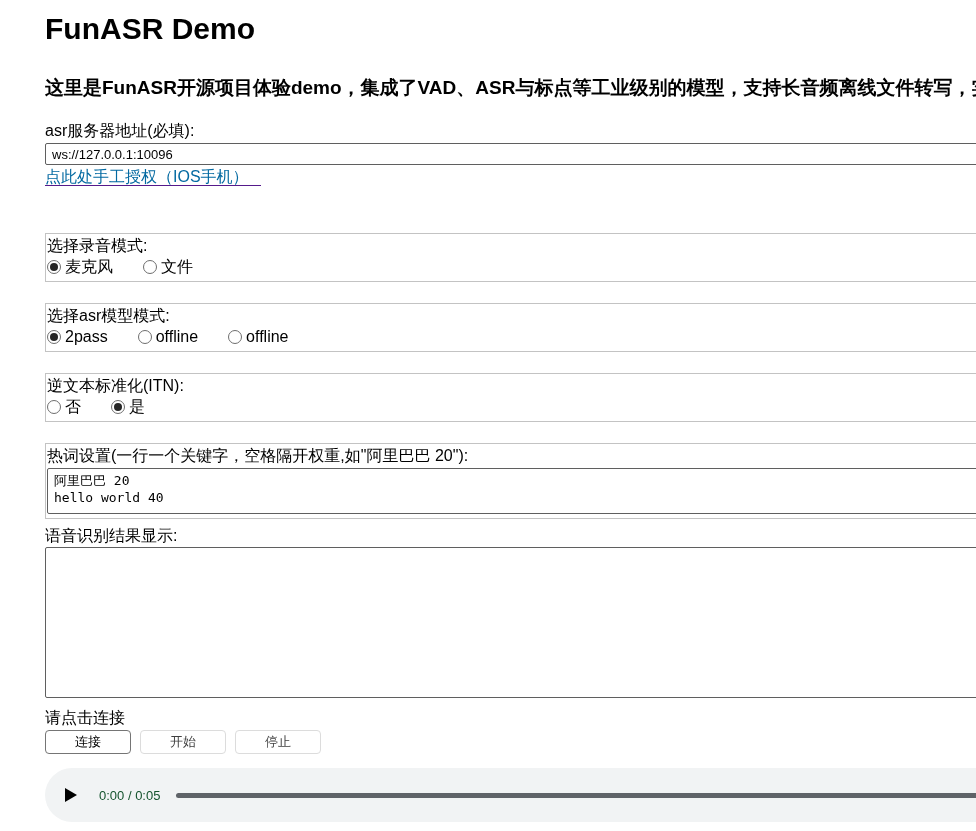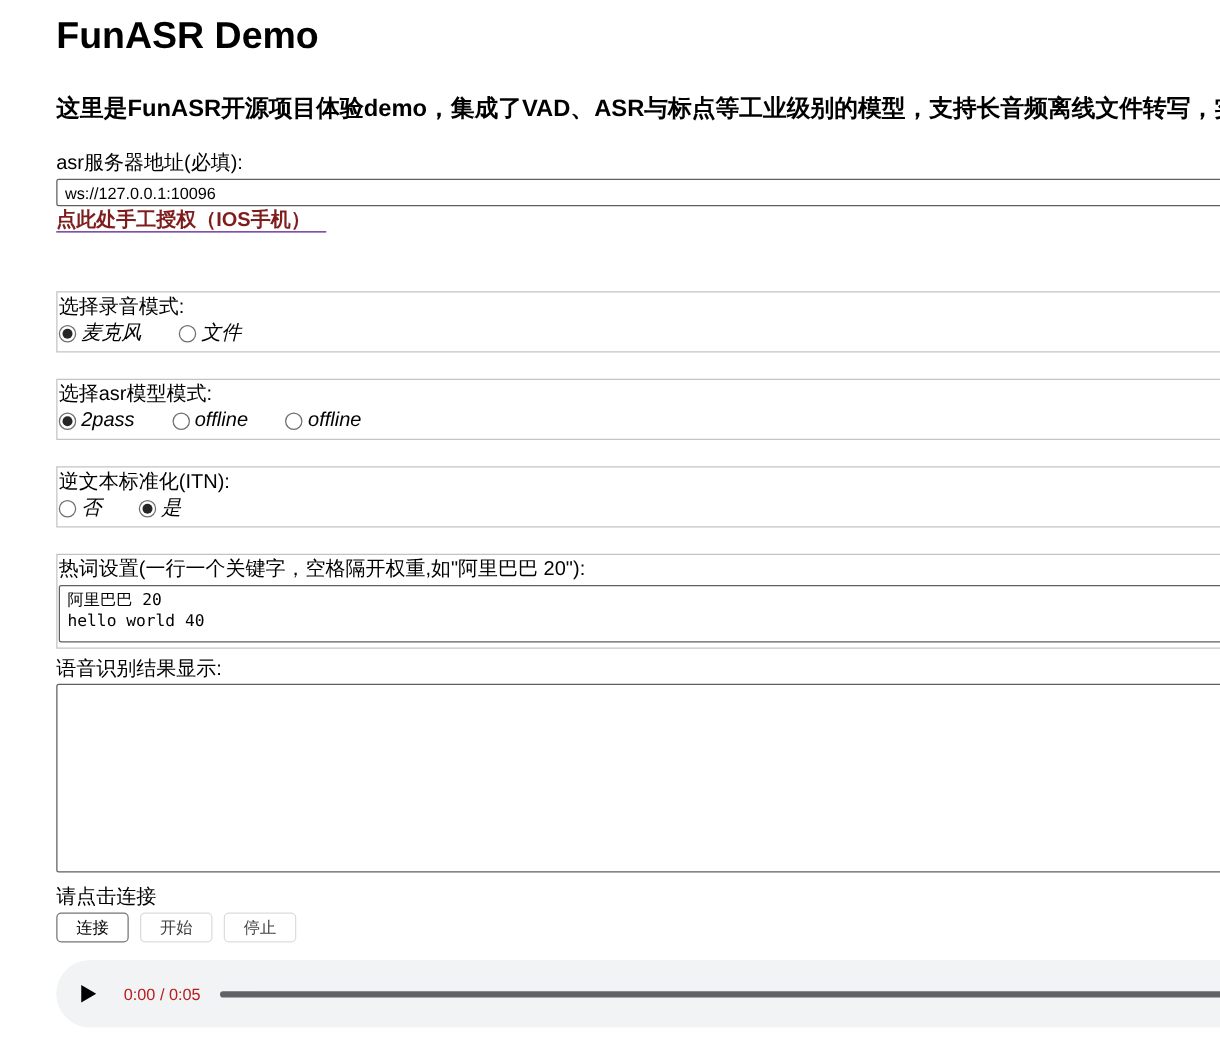--- a/index.html
+++ b/index.html
@@ -22,22 +22,22 @@
   .field-label { font-size: 16px; line-height: 17px; margin-top: 24px; }
 
   .server-input {
     display: block; margin-top: 4px; width: 1150px; height: 22px;
     box-sizing: border-box; border: 1px solid #5f5f5f; border-radius: 2px;
     padding: 1px 6px; font-size: 13px; font-family: "Liberation Sans", sans-serif;
     color: #000; background: #fff; outline: none;
   }
   .link-row { margin-top: 3px; line-height: 18px; }
   .auth-link {
-    font-size: 16px; color: #7f1d1d; text-decoration: none;
-    border-bottom: 1px solid #551a8b; padding-right: 12px; cursor: pointer; font-weight: bold;
+    font-size: 16px; color: #0369a1; text-decoration: none;
+    border-bottom: 1px solid #551a8b; padding-right: 12px; cursor: pointer;
   }
 
   .section-box {
     box-sizing: border-box; width: 1155px;
     border: 1px solid #c3c3c3;
     margin-top: 21px; padding: 3px 0 4px 1px;
   }
   .section-box.first { margin-top: 47px; }
   .section-label { font-size: 16px; line-height: 18px; }
   .radio-row { margin-top: 2px; height: 20px; display: flex; align-items: center; font-size: 16px; }
@@ -45,60 +45,60 @@
   .radio {
     position: relative; display: inline-block; box-sizing: border-box;
     width: 14px; height: 14px; border: 1px solid #6e6e6e; border-radius: 50%;
     background: #fff; margin-right: 4px; flex: 0 0 auto;
   }
   .radio .dot { display: none; }
   .radio.checked .dot {
     display: block; position: absolute; left: 2px; top: 2px;
     width: 8px; height: 8px; border-radius: 50%; background: #262626;
   }
-  .radio-label { line-height: 18px; font-style: italic; }
+  .radio-label { line-height: 18px; }
 
   .hotword-textarea {
     display: block; margin-top: 3px; width: 1150px; height: 46px;
     box-sizing: border-box; border: 1px solid #5f5f5f; border-radius: 2px;
     padding: 3px 6px; resize: none; outline: none;
     font-family: "DejaVu Sans Mono", monospace; font-size: 13px; line-height: 17px;
   }
   .result-textarea {
     display: block; margin-top: 3px; width: 1150px; height: 151px;
     box-sizing: border-box; border: 1px solid #5f5f5f; border-radius: 2px;
     padding: 4px 6px; resize: none; outline: none;
     font-family: "Liberation Sans", sans-serif; font-size: 13px;
   }
   .result-label { font-size: 16px; line-height: 17px; margin-top: 8px; }
 
   .status-text { margin-top: 11px; font-size: 16px; line-height: 17px; }
   .btn-row { margin-top: 4px; display: flex; gap: 9px; }
   .btn {
-    height: 24px; padding: 0 15px; font-size: 13px;
+    height: 24px; padding: 0 29px; font-size: 13px;
     font-family: "Liberation Sans", sans-serif;
     border-radius: 4px; background: #ffffff;
   }
   .btn.enabled { border: 1px solid #757575; color: #000; cursor: pointer; }
   .btn.disabled { border: 1px solid #dcdcdc; color: #404040; }
 
   .audio-player {
     margin-top: 14px; width: 1150px; height: 54px;
     background: #f1f3f4; border-radius: 27px;
     display: flex; align-items: center; box-sizing: border-box;
     padding: 0 20px;
   }
   .play-icon {
     width: 0; height: 0; flex: 0 0 auto;
     border-left: 12px solid #000;
     border-top: 7px solid transparent;
     border-bottom: 7px solid transparent;
     cursor: pointer;
   }
-  .audio-time { margin-left: 22px; font-size: 13px; color: #b91c1c; white-space: nowrap; }
+  .audio-time { margin-left: 22px; font-size: 13px; color: #14532d; white-space: nowrap; }
   .audio-progress {
     flex: 1 1 auto; margin-left: 16px; height: 5px;
     border-radius: 2.5px; background: #5f6368; cursor: pointer;
   }
 </style>
 </head>
 <body>
 
 <div class="page">
 

